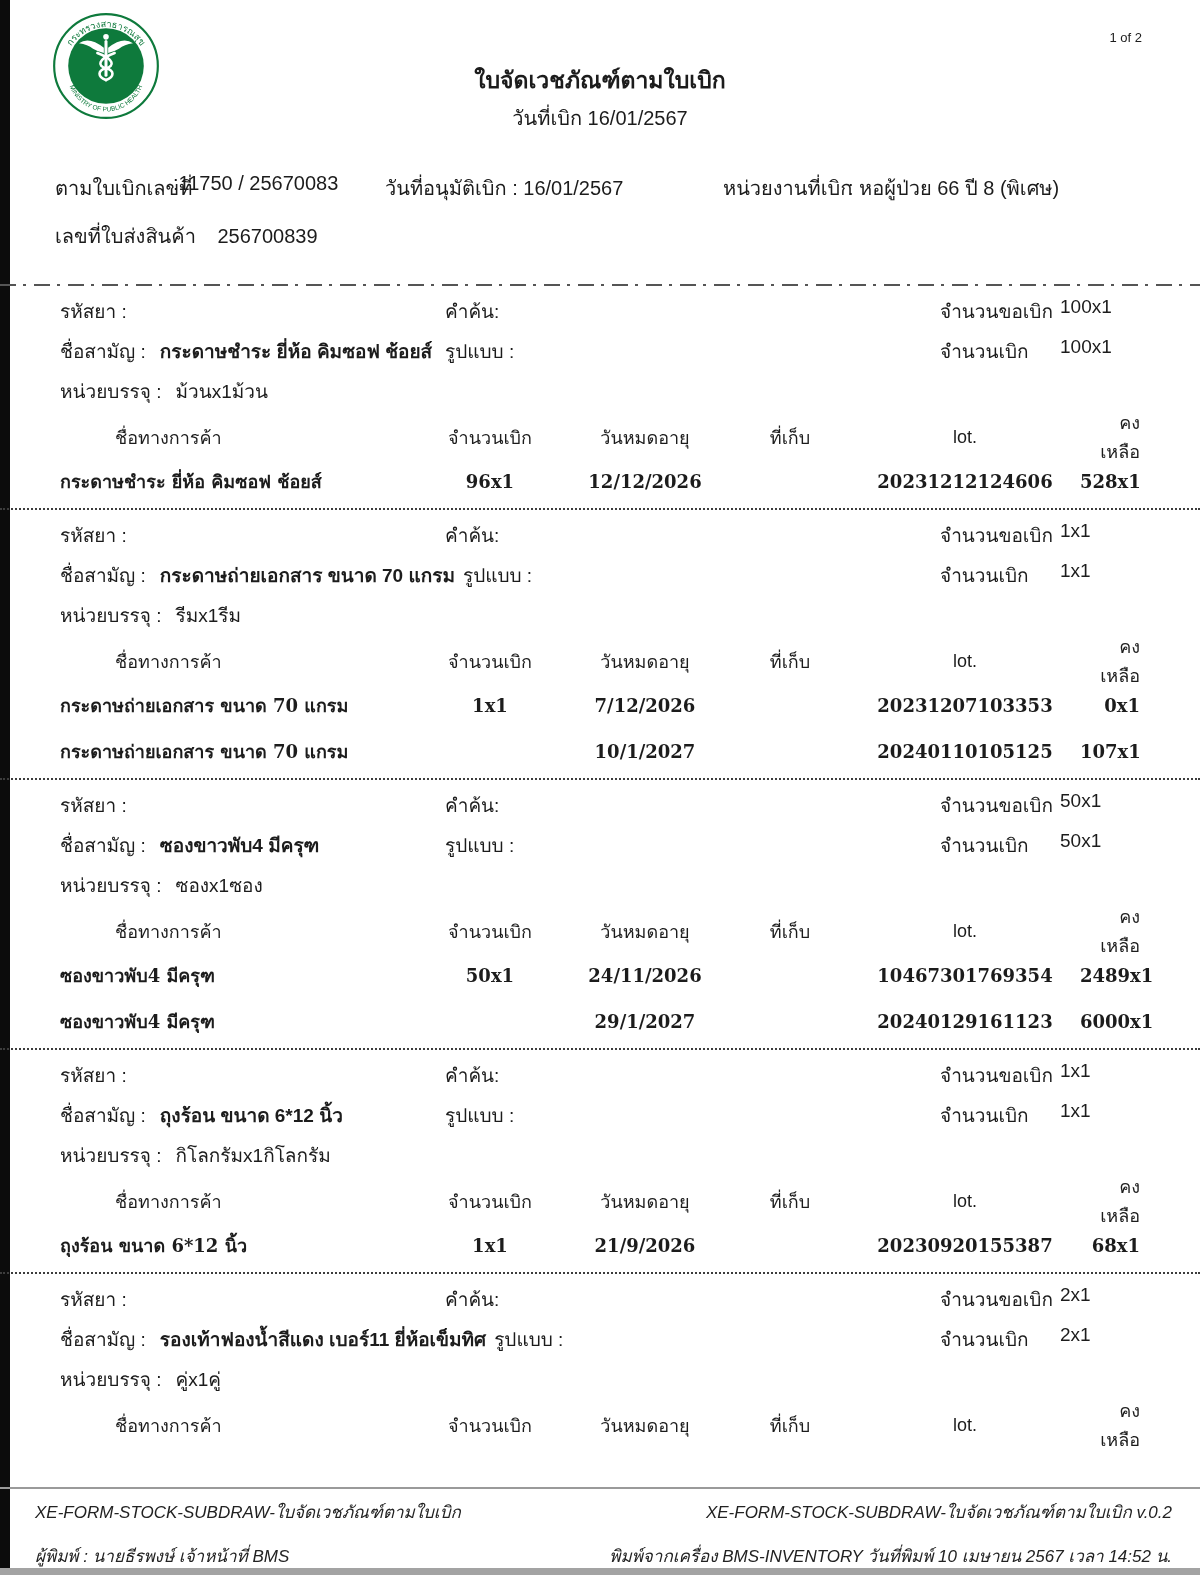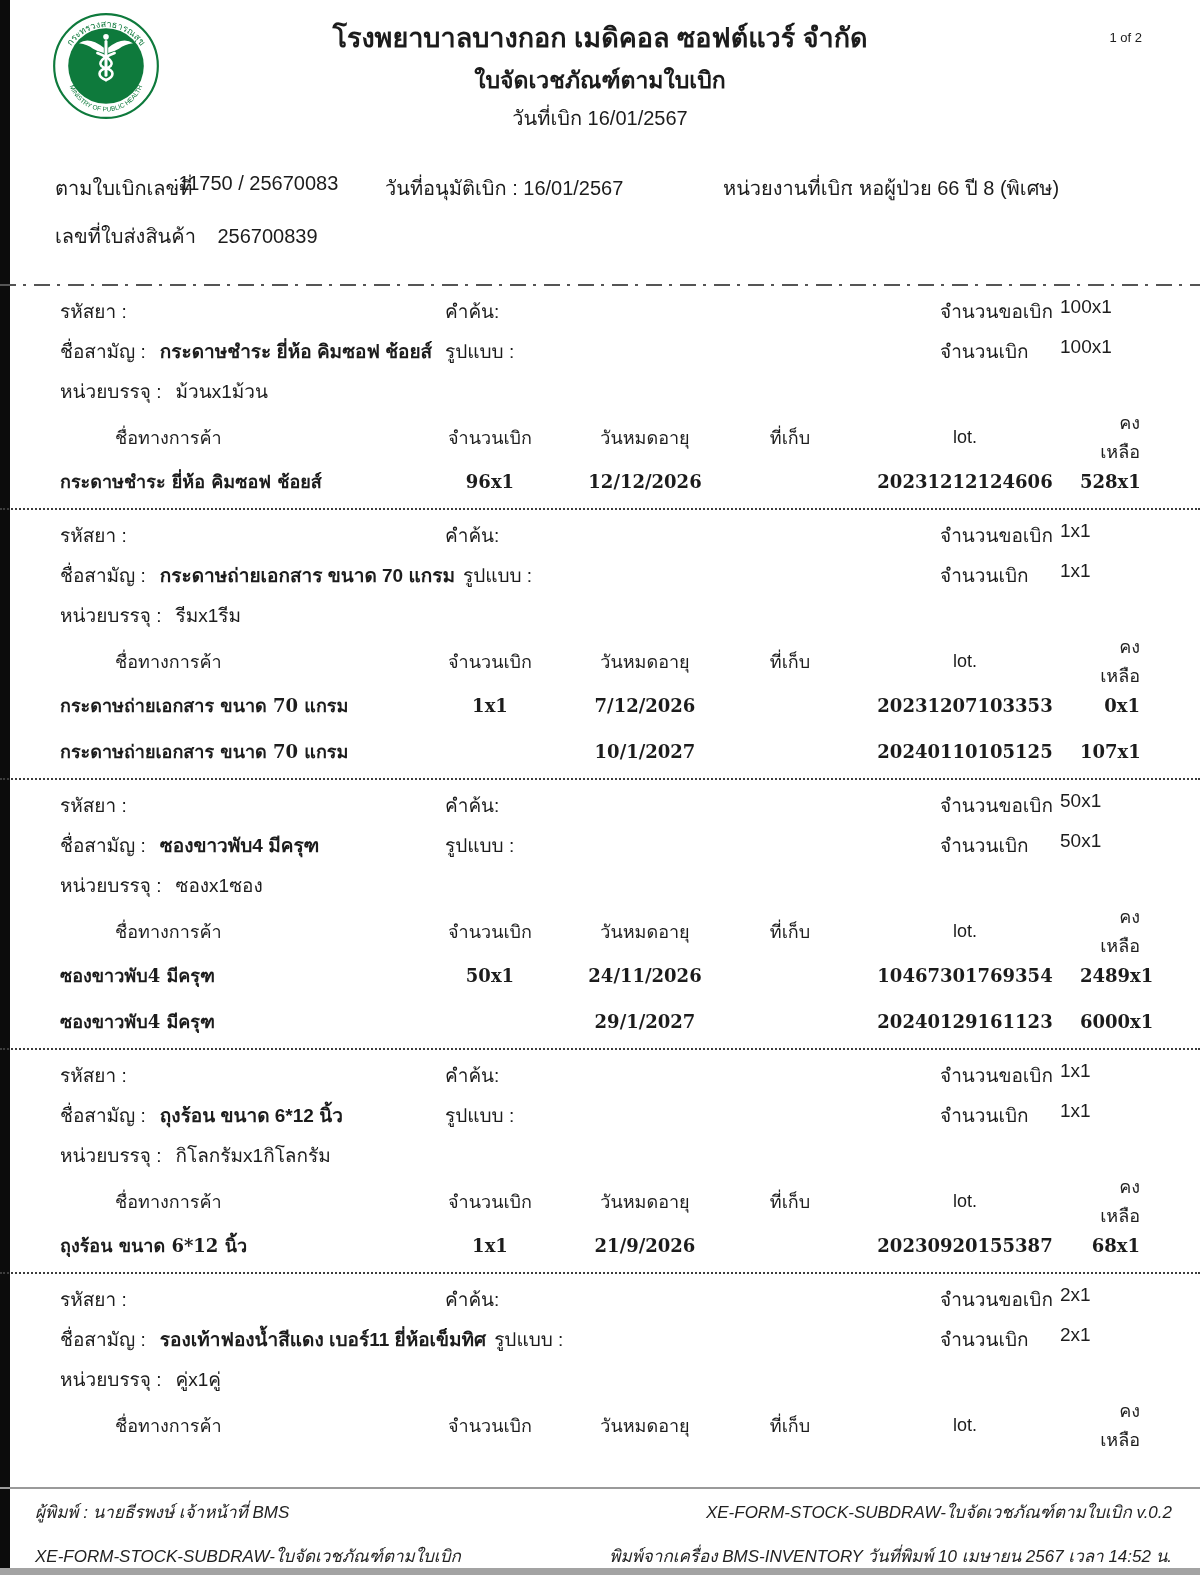--- a/index.html
+++ b/index.html
@@ -83,21 +83,20 @@
       <textPath href="#arcBot" startOffset="50%" text-anchor="middle">MINISTRY OF PUBLIC HEALTH</textPath>
     </text>
     <circle cx="50" cy="50" r="35" fill="#0e7a3c"></circle>
     <circle cx="50" cy="23" r="2.6" fill="#ffffff"></circle>
     <rect x="48.6" y="26" width="2.8" height="34" rx="1.4" fill="#ffffff"></rect>
     <path d="M48,33 Q34,22 25,29 Q33,30 38,34 Q43,37 48,38 Z" fill="#ffffff"></path>
     <path d="M52,33 Q66,22 75,29 Q67,30 62,34 Q57,37 52,38 Z" fill="#ffffff"></path>
     <path d="M42,38 C58,44 58,50 50,52 C42,54 42,60 50,63" stroke="#ffffff" stroke-width="2.4" fill="none" stroke-linecap="round"></path>
     <path d="M58,38 C42,44 42,50 50,52 C58,54 58,60 50,63" stroke="#ffffff" stroke-width="2.4" fill="none" stroke-linecap="round"></path>
   </svg>
-  <div class="hospital-name">โรงพยาบาลบางกอก เมดิคอล ซอฟต์แวร์ จำกัด</div>
   <div class="page-indicator">1 of 2</div>
   <div class="form-title">ใบจัดเวชภัณฑ์ตามใบเบิก</div>
   <div class="draw-date">วันที่เบิก 16/01/2567</div>
 
   <div class="info-line1">
     <span class="req-label">ตามใบเบิกเลขที่</span>
     <span class="req-value">:11750 / 25670083</span>
     <span class="approve-date">วันที่อนุมัติเบิก : 16/01/2567</span>
     <span class="dept-label">หน่วยงานที่เบิก</span>
     <span class="dept-value">: หอผู้ป่วย 66 ปี 8 (พิเศษ)</span>
@@ -330,20 +329,20 @@
       <span class="c-loc">ที่เก็บ</span>
       <span class="c-lot">lot.</span>
       <span class="c-rem">คงเหลือ</span>
     </div>
   </div>
 </div>
 
 <div class="footer-rule"></div>
 <div class="footer">
   <div class="f-left">
+    <span class="f-line">XE-FORM-STOCK-SUBDRAW-ใบจัดเวชภัณฑ์ตามใบเบิก</span>
     <span class="f-line">ผู้พิมพ์ : นายธีรพงษ์ เจ้าหน้าที่ BMS</span>
-    <span class="f-line">XE-FORM-STOCK-SUBDRAW-ใบจัดเวชภัณฑ์ตามใบเบิก</span>
   </div>
   <div class="f-right">
     <span class="f-line">XE-FORM-STOCK-SUBDRAW-ใบจัดเวชภัณฑ์ตามใบเบิก v.0.2</span>
     <span class="f-line">พิมพ์จากเครื่อง BMS-INVENTORY  วันที่พิมพ์ 10 เมษายน 2567 เวลา 14:52 น.</span>
   </div>
 </div>
 
 </body></html>

